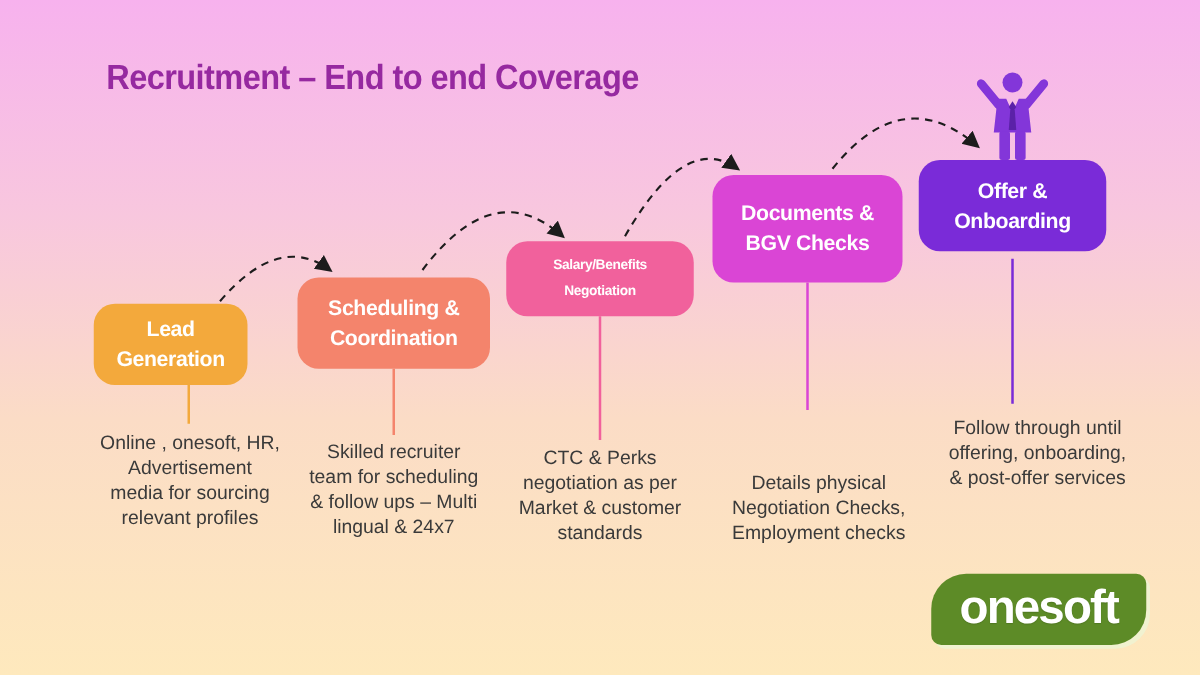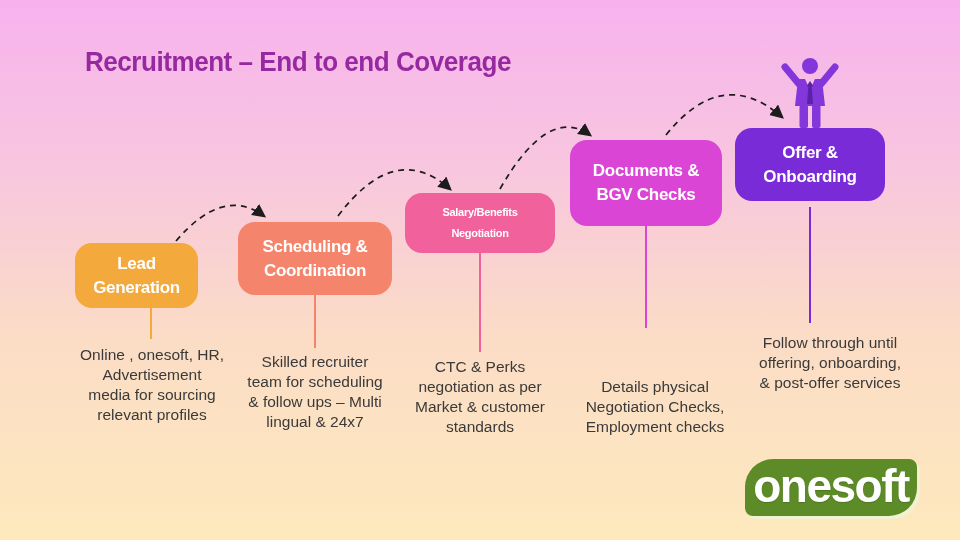--- a/index.html
+++ b/index.html
@@ -34,21 +34,21 @@
   .arrow-layer { position: absolute; left: 0; top: 0; pointer-events: none; }
   .person { position: absolute; left: 778px; top: 57px; }
   .logo {
     position: absolute; left: 745px; top: 459px;
     width: 172px; height: 57px;
     border-radius: 28px 8px 28px 8px;
     display: flex; align-items: center; justify-content: center;
     box-shadow: 3px 3px 0 rgba(238,243,211,0.85);
   }
   .logo-text {
-    color: #ffffff; font-size: 46px; font-weight: bold;
+    color: #ffffff; font-size: 38px; font-weight: bold;
     letter-spacing: -1.5px; line-height: 1;
     text-shadow: 0 1px 1px rgba(0,0,0,0.15);
     padding-bottom: 4px;
   }
 </style>
 </head>
 <body>
 
 <div class="canvas">
 

